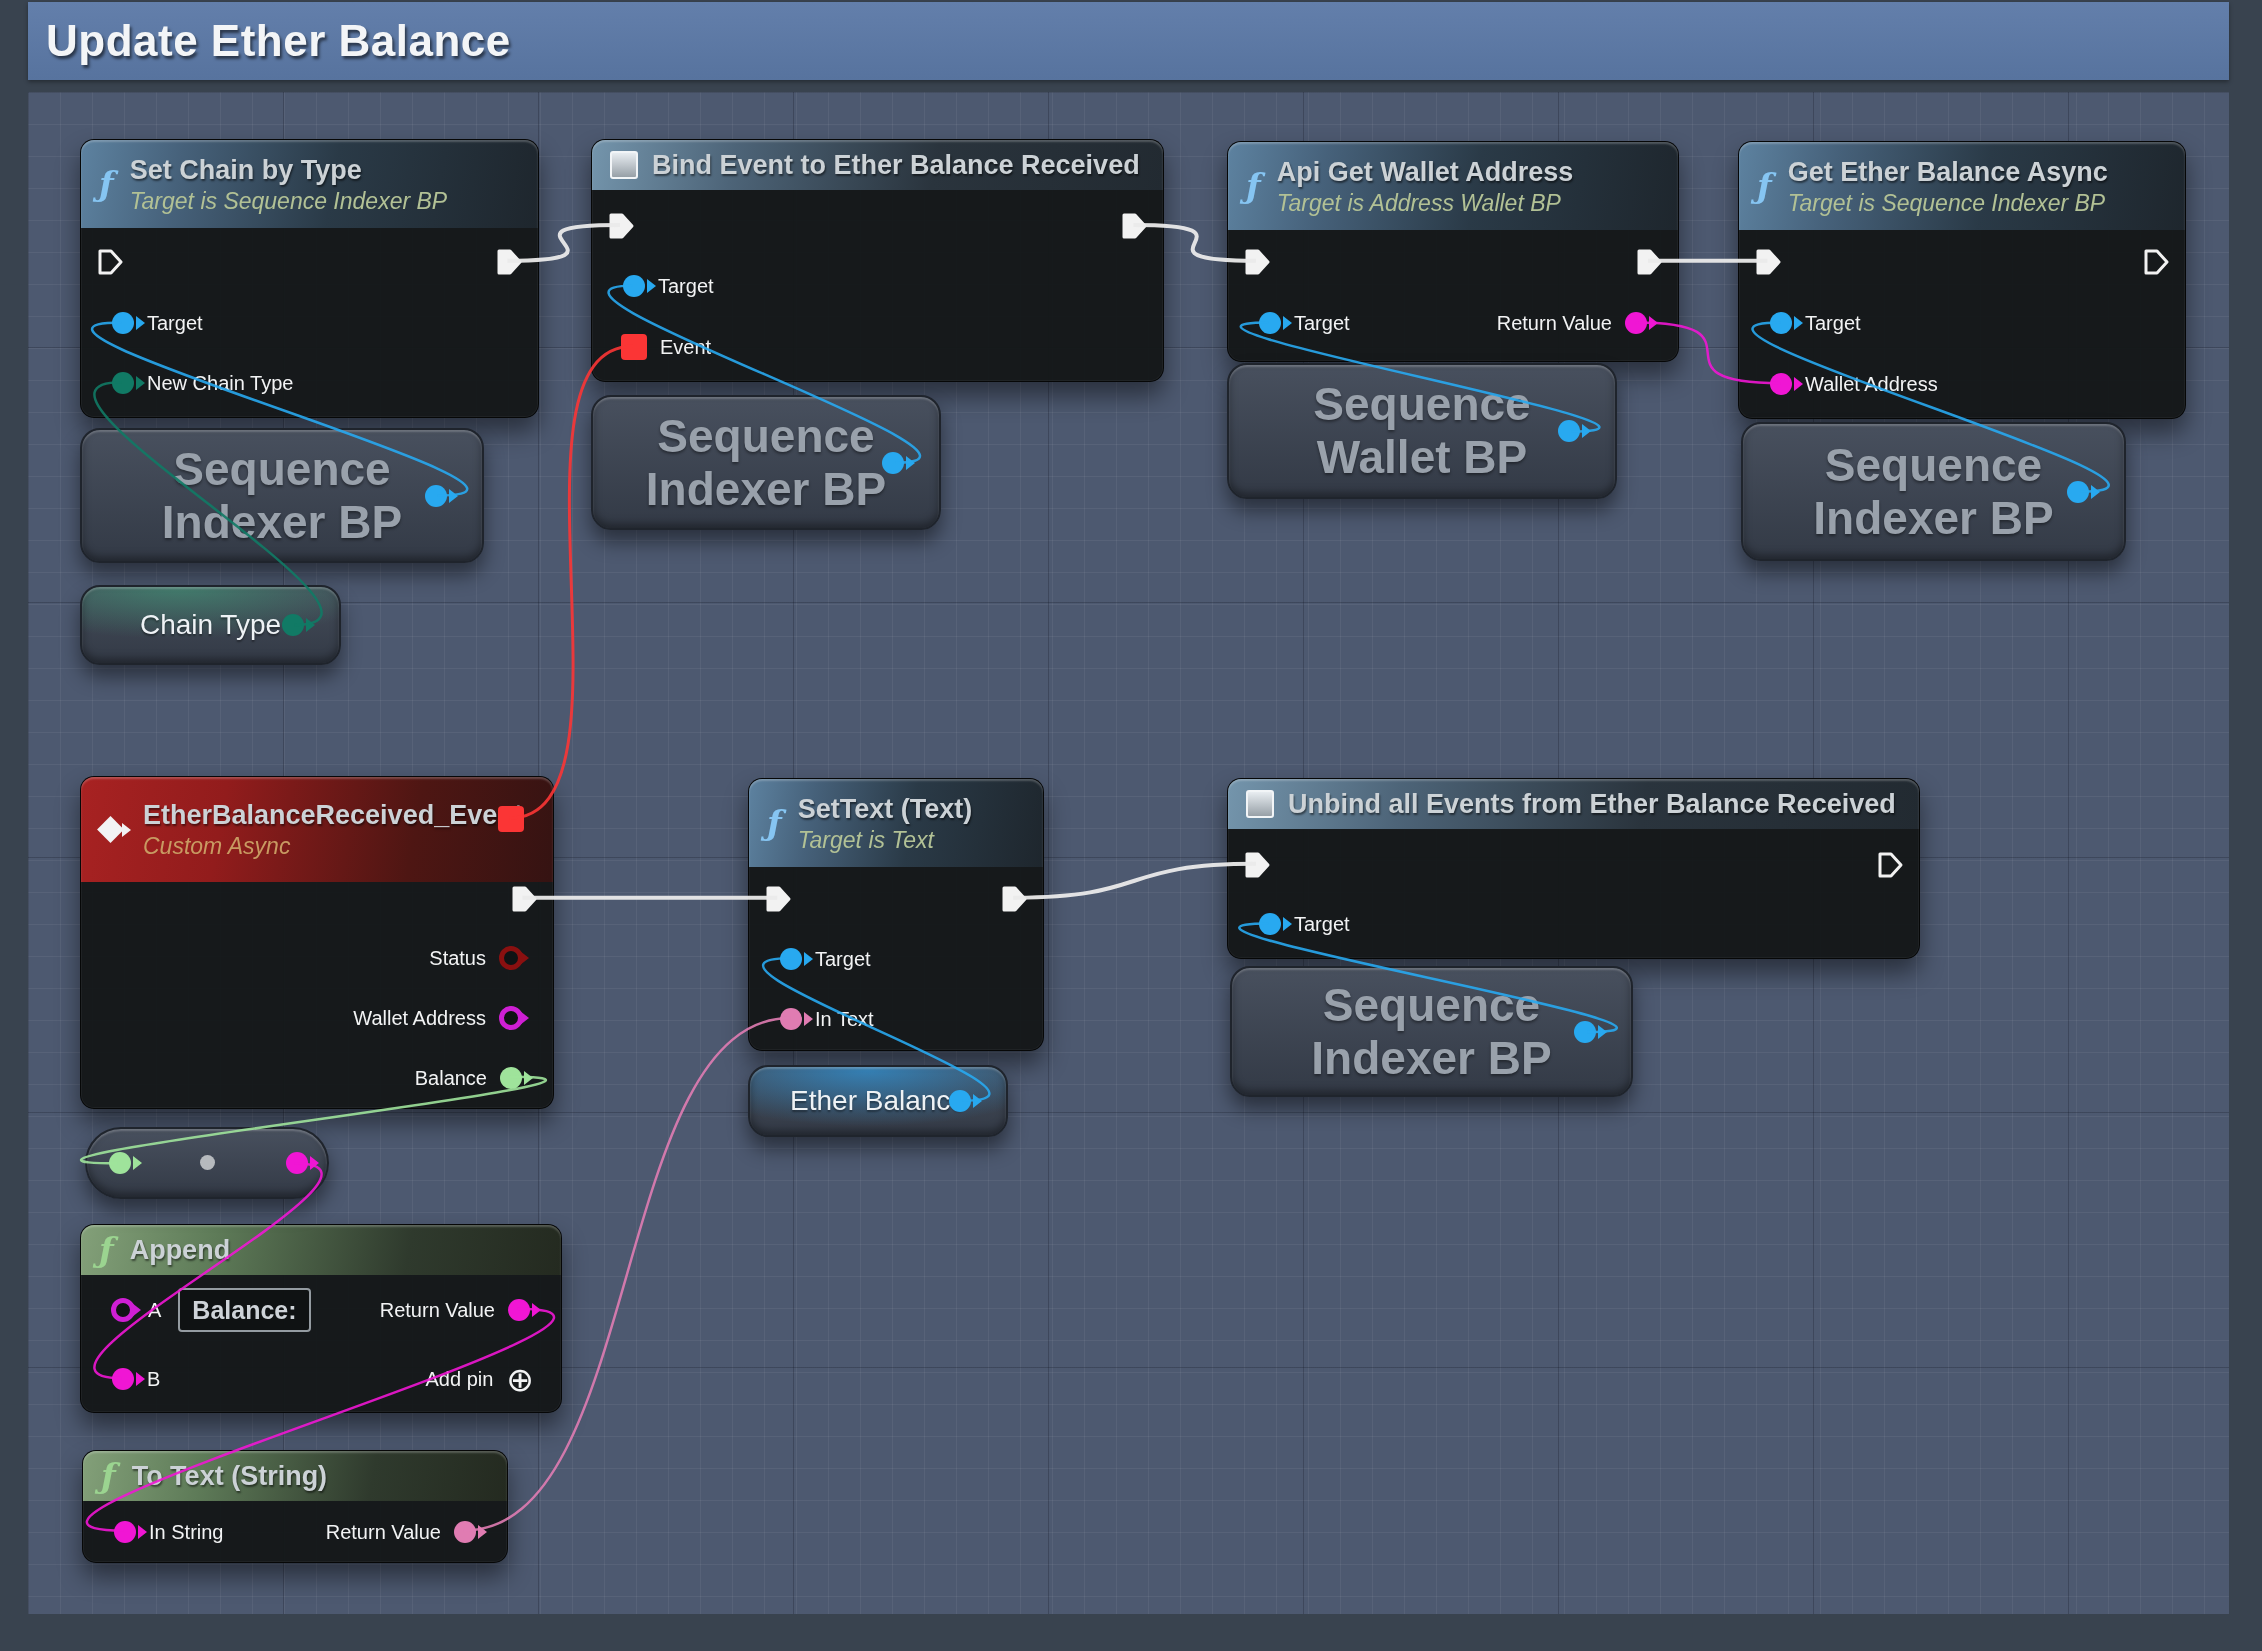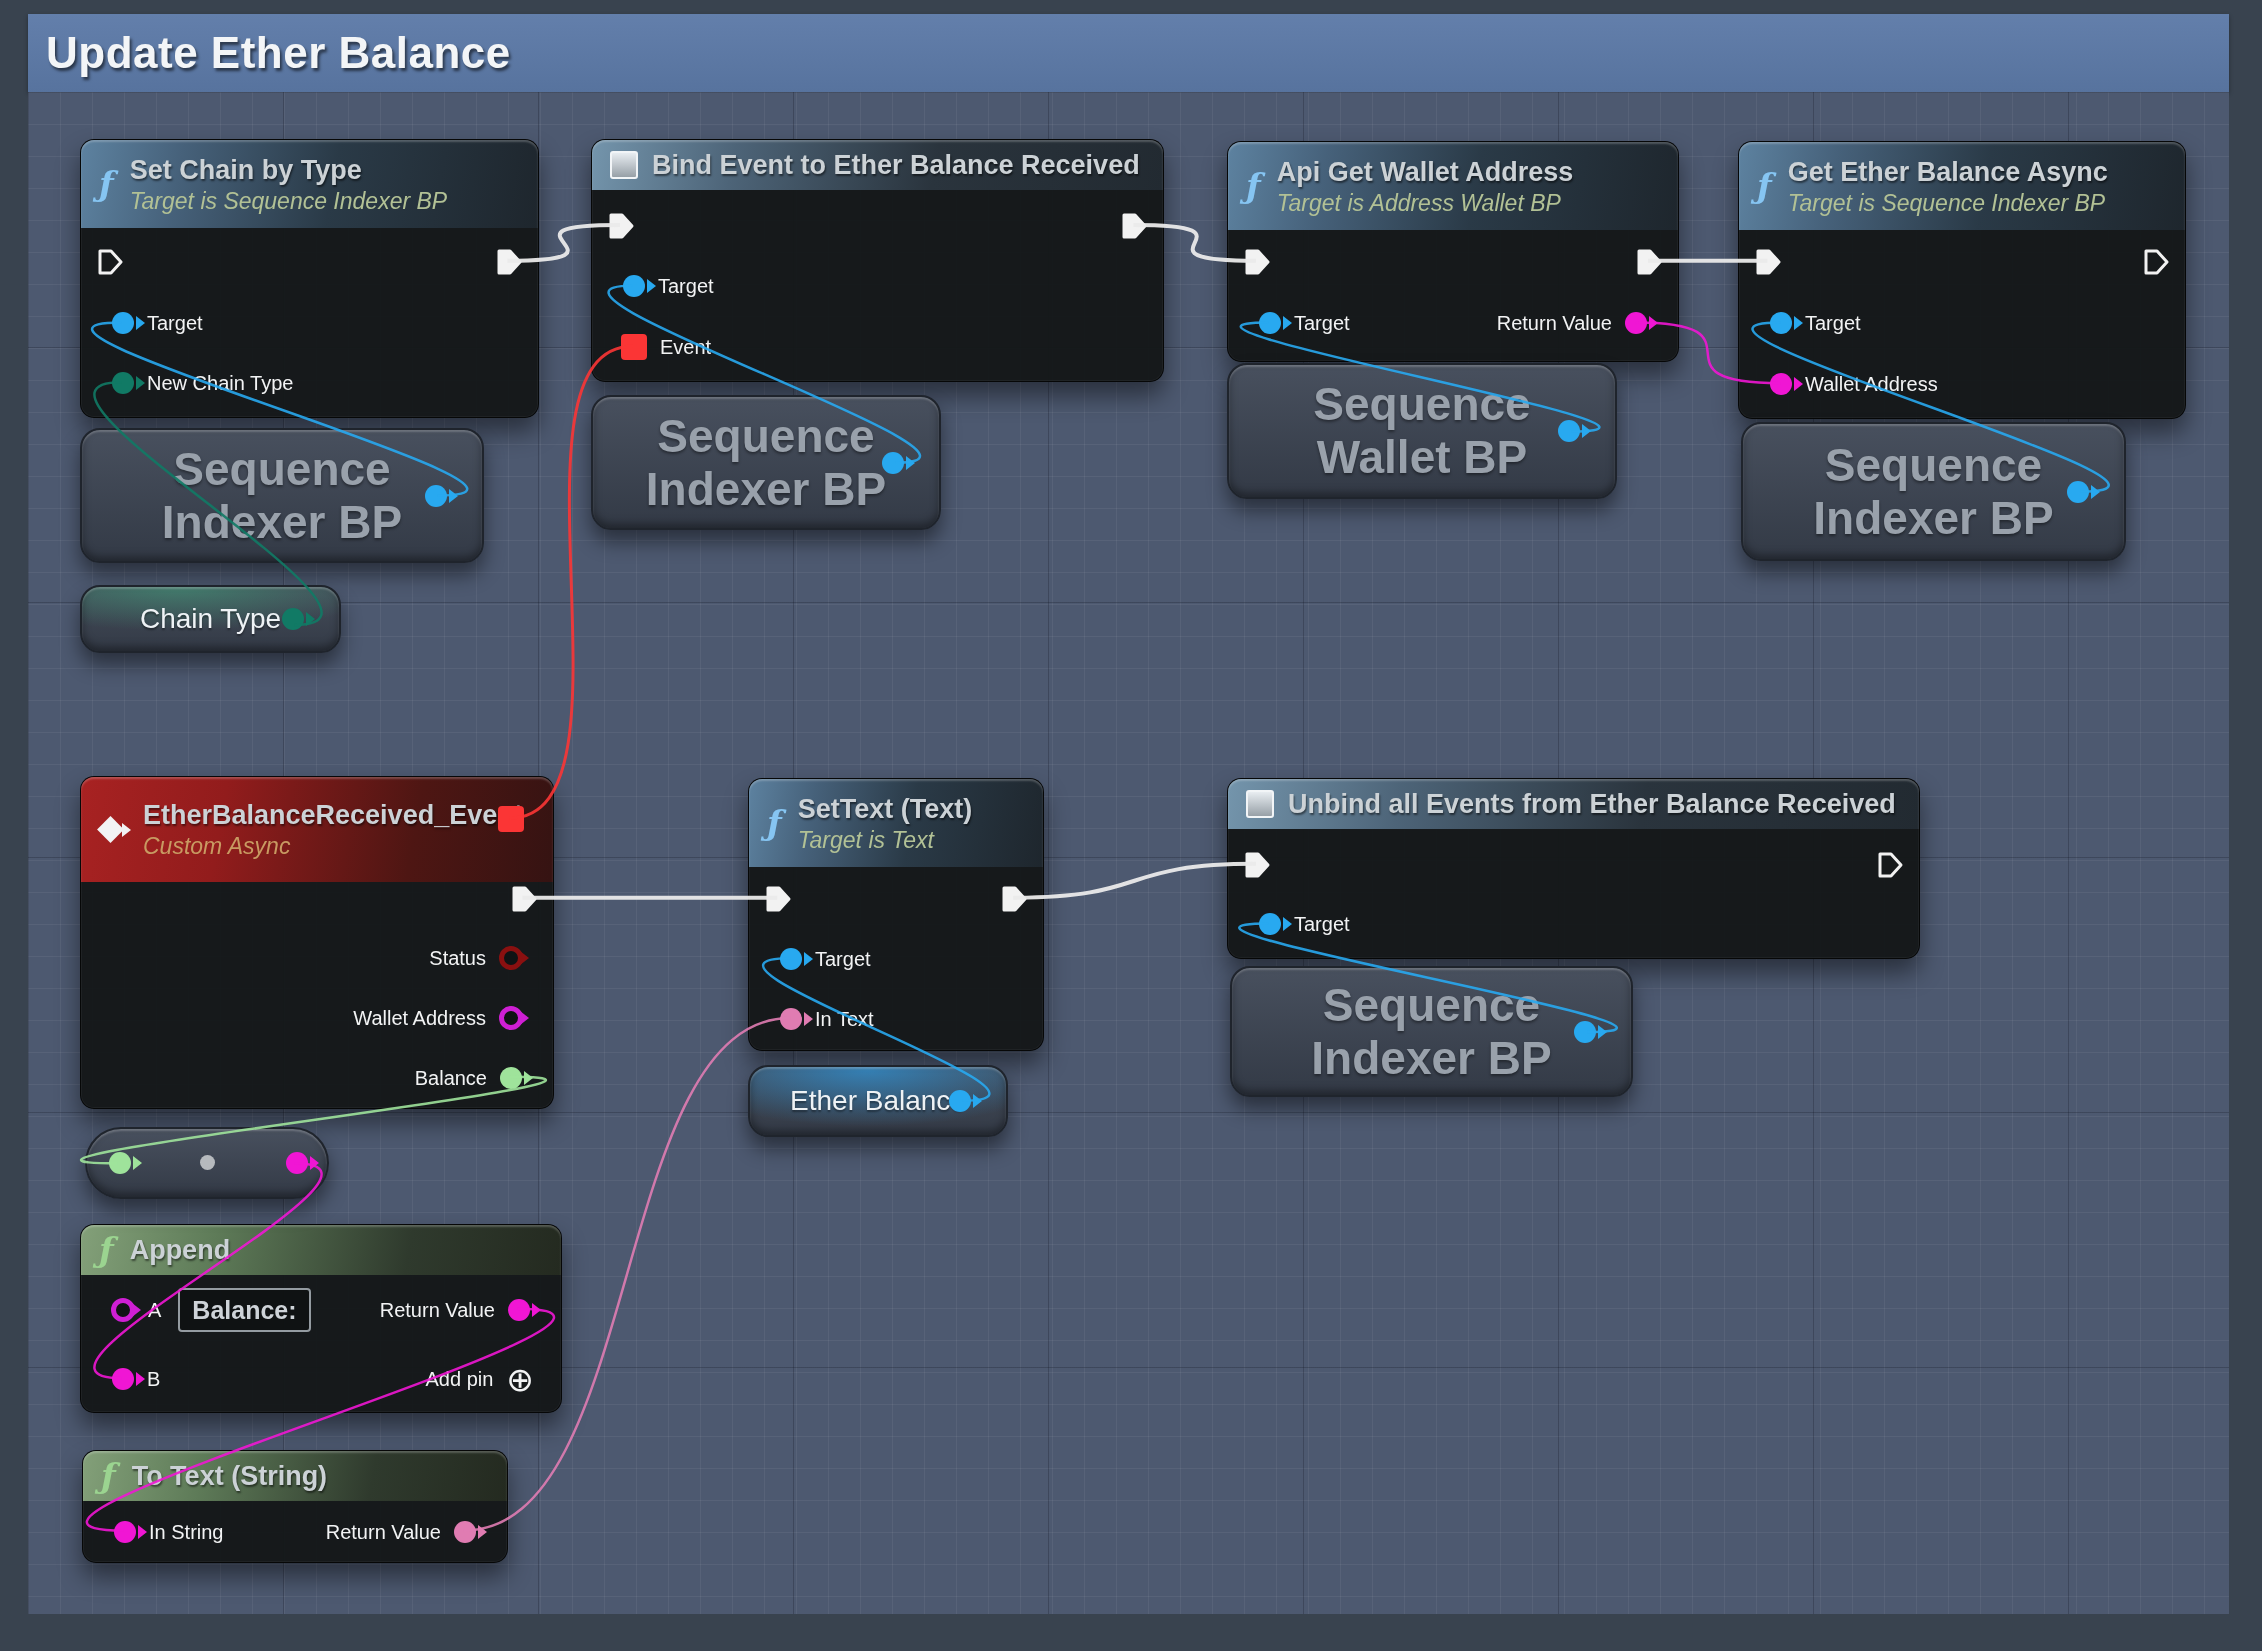--- a/index.html
+++ b/index.html
@@ -1,19 +1,19 @@
 <!DOCTYPE html>
 <html><head>
 <meta charset="utf-8">
 <style>
   html,body{margin:0;padding:0;background:#39434f;}
   #canvas{position:relative;width:2263px;height:1652px;overflow:hidden;
     font-family:"Liberation Sans",sans-serif;background:#39434f;}
   
-  #comment-header{position:absolute;left:28px;top:14px;width:2201px;height:78px;
+  #comment-header{position:absolute;left:28px;top:2px;width:2201px;height:78px;
     background:linear-gradient(180deg,#637fab,#57739e);
     display:flex;align-items:center;box-shadow:0 2px 4px rgba(0,0,0,.35);}
   #comment-header span{font-size:44px;font-weight:bold;color:#f3f5f7;padding-left:18px;
     text-shadow:2px 3px 3px rgba(0,0,0,.55);letter-spacing:0.5px;}
   #comment-body{position:absolute;left:28px;top:92px;width:2201px;height:1522px;
     background-color:#4d5970;
     background-image:
       linear-gradient(rgba(20,26,38,.28) 1px,transparent 1px),
       linear-gradient(90deg,rgba(20,26,38,.28) 1px,transparent 1px),
       linear-gradient(rgba(255,255,255,.055) 1px,transparent 1px),
@@ -323,21 +323,21 @@
       <div class="var-node" style="left: 1227px; top: 363px; width: 390px; height: 136px;">
         <div class="var-big">Sequence</div>
         <div class="var-big">Wallet BP</div>
         <span class="pin-circle var-pin" style="color: rgb(40, 169, 240); right: 35px;"></span>
       </div>
       <div class="var-node" style="left: 1741px; top: 422px; width: 385px; height: 139px;">
         <div class="var-big">Sequence</div>
         <div class="var-big">Indexer BP</div>
         <span class="pin-circle var-pin" style="color: rgb(40, 169, 240); right: 35px;"></span>
       </div>
-      <div class="var-node glow-green" style="left: 80px; top: 585px; width: 261px; height: 68px;">
+      <div class="var-node glow-green" style="left: 80px; top: 585px; width: 261px; height: 80px;">
         <div class="var-small">Chain Type</div>
         <span class="pin-circle var-pin" style="color: rgb(17, 122, 101); right: 35px;"></span>
       </div>
       <div class="var-node glow-blue" style="left: 748px; top: 1065px; width: 260px; height: 72px;">
         <div class="var-small">Ether Balance</div>
         <span class="pin-circle var-pin" style="color: rgb(40, 169, 240); right: 35px;"></span>
       </div>
       <div class="var-node" style="left: 1230px; top: 966px; width: 403px; height: 131px;">
         <div class="var-big">Sequence</div>
         <div class="var-big">Indexer BP</div>

